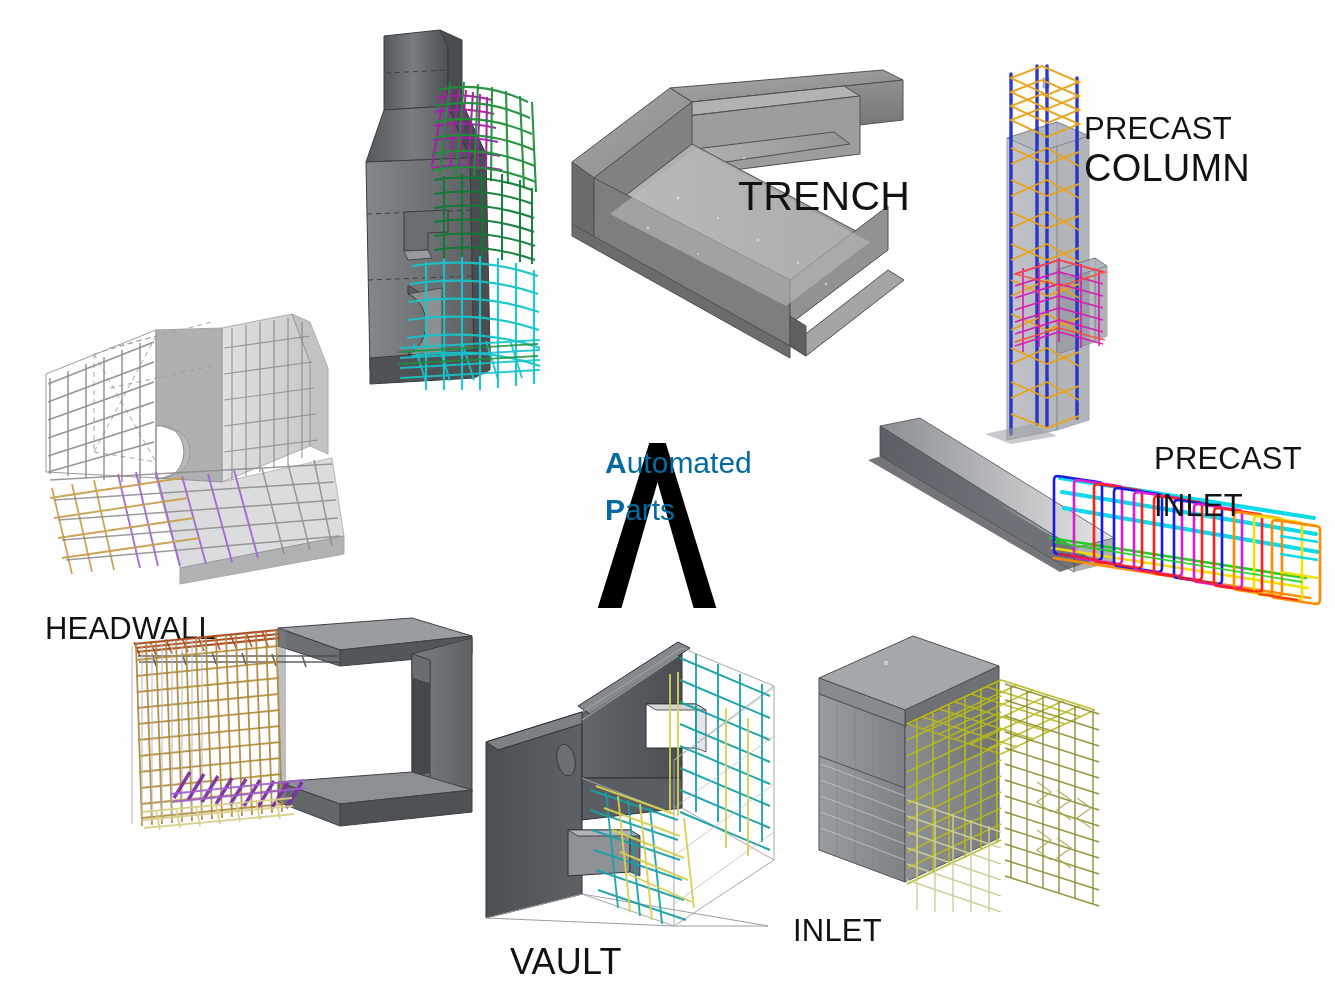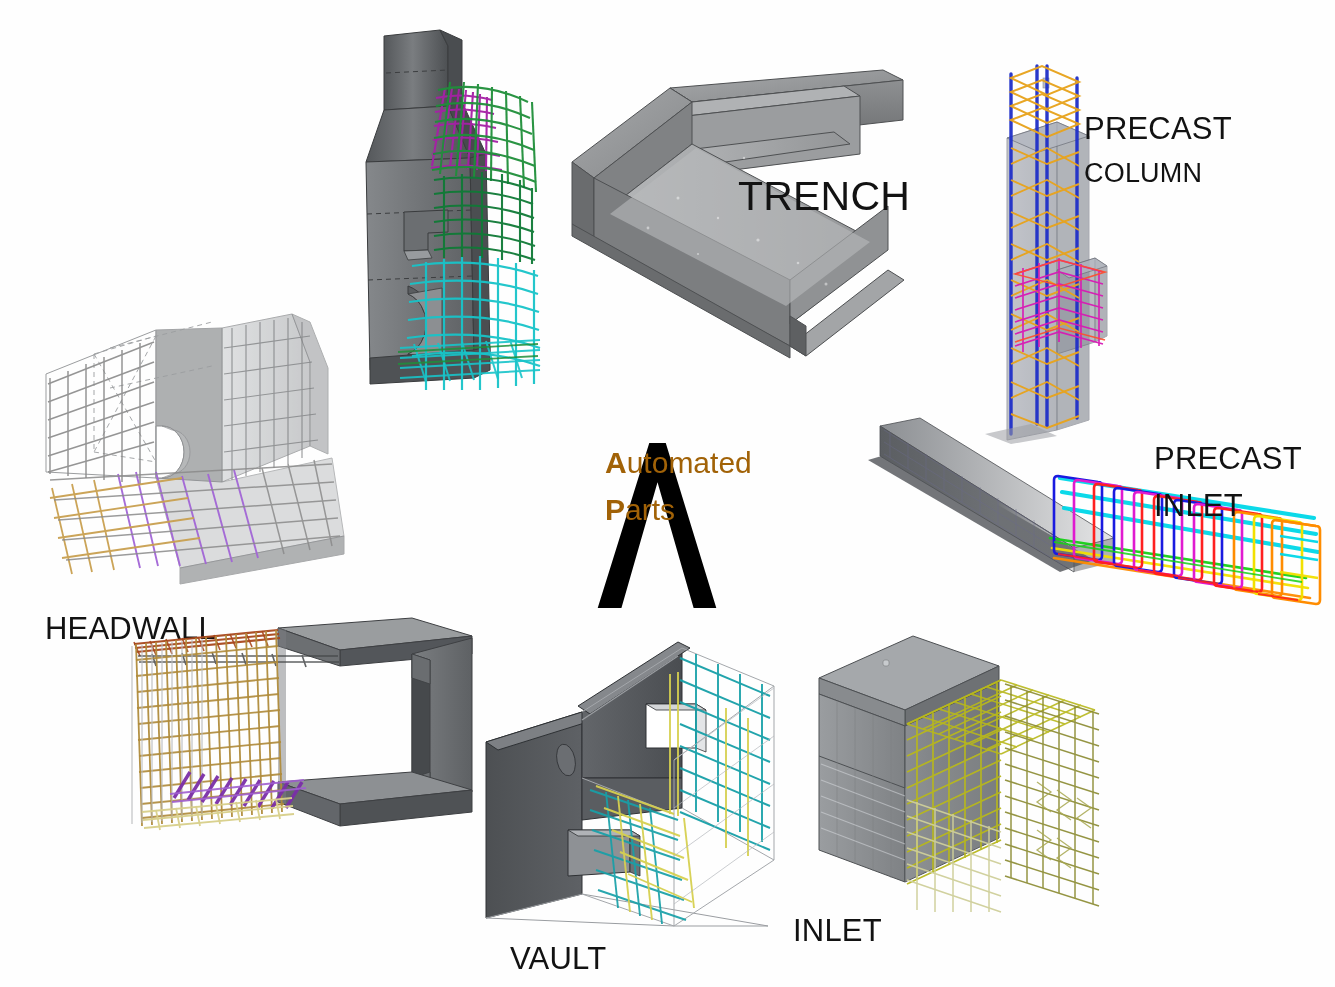--- a/index.html
+++ b/index.html
@@ -14,21 +14,21 @@
   .label{
     position:absolute;color:#121212;font-weight:400;
     letter-spacing:.2px;white-space:nowrap;
     font-family:"Liberation Sans","DejaVu Sans",sans-serif;
     margin-top:23px;
   }
   
   .logo{position:absolute;left:487px;top:443px;width:340px;height:165px;}
   .logo-mark{position:absolute;left:0;top:0;width:115px;height:160px;}
   .logo-text{position:absolute;left:118px;top:-4px;width:230px;}
-  .logo-line{font-size:30px;line-height:47px;color:#a16207;white-space:nowrap;}
+  .logo-line{font-size:30px;line-height:47px;color:#0369a1;white-space:nowrap;}
   .logo-line b{font-weight:700;}
   
   .svgwrap{display:block;width:100%;height:100%;overflow:visible;}
 </style>
 </head>
 <body>
 
 <div class="stage">
 
   <div class="part" style="left:352px;top:18px;width:225px;height:375px;">
@@ -275,21 +275,21 @@
       </g>
       <g stroke="#ff4d2d" stroke-width="1.6" fill="none" opacity=".9">
         <polygon points="30,222 74,208 120,220 76,234"></polygon>
         <path d="M30,290 L74,276 L120,288"></path>
       </g>
 
       <polygon points="0,382 46,372 72,384 26,392" fill="#9a9da2" opacity=".55"></polygon>
     </svg>
   </div>
   <div class="label" style="left:1084px;top:88px;font-size:31px;">PRECAST</div>
-  <div class="label" style="left:1084px;top:135px;font-size:27px;">COLUMN</div>
+  <div class="label" style="left:1084px;top:124px;font-size:38px;">COLUMN</div>
 
   <div class="part" style="left:862px;top:412px;width:460px;height:230px;">
     <svg class="svgwrap" viewBox="0 0 460 230">
       <defs>
         <linearGradient id="bmSide" x1="0" y1="0" x2="1" y2="0">
           <stop offset="0" stop-color="#5b5e62"></stop>
             <stop offset=".6" stop-color="#6e7175"></stop>
           <stop offset="1" stop-color="#6a6d71" stop-opacity=".25"></stop>
         </linearGradient>
         <linearGradient id="bmTop" x1="0" y1="0" x2="1" y2="0">
@@ -676,21 +676,21 @@
       </g>
 
       <g stroke="#b6b9bd" stroke-width=".9" fill="none" opacity=".8">
         <line x1="196" y1="152" x2="296" y2="80"></line>
           <line x1="196" y1="200" x2="296" y2="128"></line>
         <line x1="196" y1="248" x2="296" y2="176"></line>
           <line x1="196" y1="296" x2="296" y2="224"></line>
       </g>
     </svg>
   </div>
-  <div class="label" style="left:510px;top:918px;font-size:31px;">VAULT</div>
+  <div class="label" style="left:510px;top:918px;font-size:36px;">VAULT</div>
 
   <div class="part" style="left:805px;top:632px;width:330px;height:280px;">
     <svg class="svgwrap" viewBox="0 0 330 280">
       <defs>
         <linearGradient id="inF" x1="0" y1="0" x2="1" y2="0">
           <stop offset="0" stop-color="#9a9da0"></stop>
             <stop offset="1" stop-color="#7f8285"></stop>
         </linearGradient>
         <linearGradient id="inS" x1="0" y1="0" x2="1" y2="0">
           <stop offset="0" stop-color="#8a8d90"></stop>

